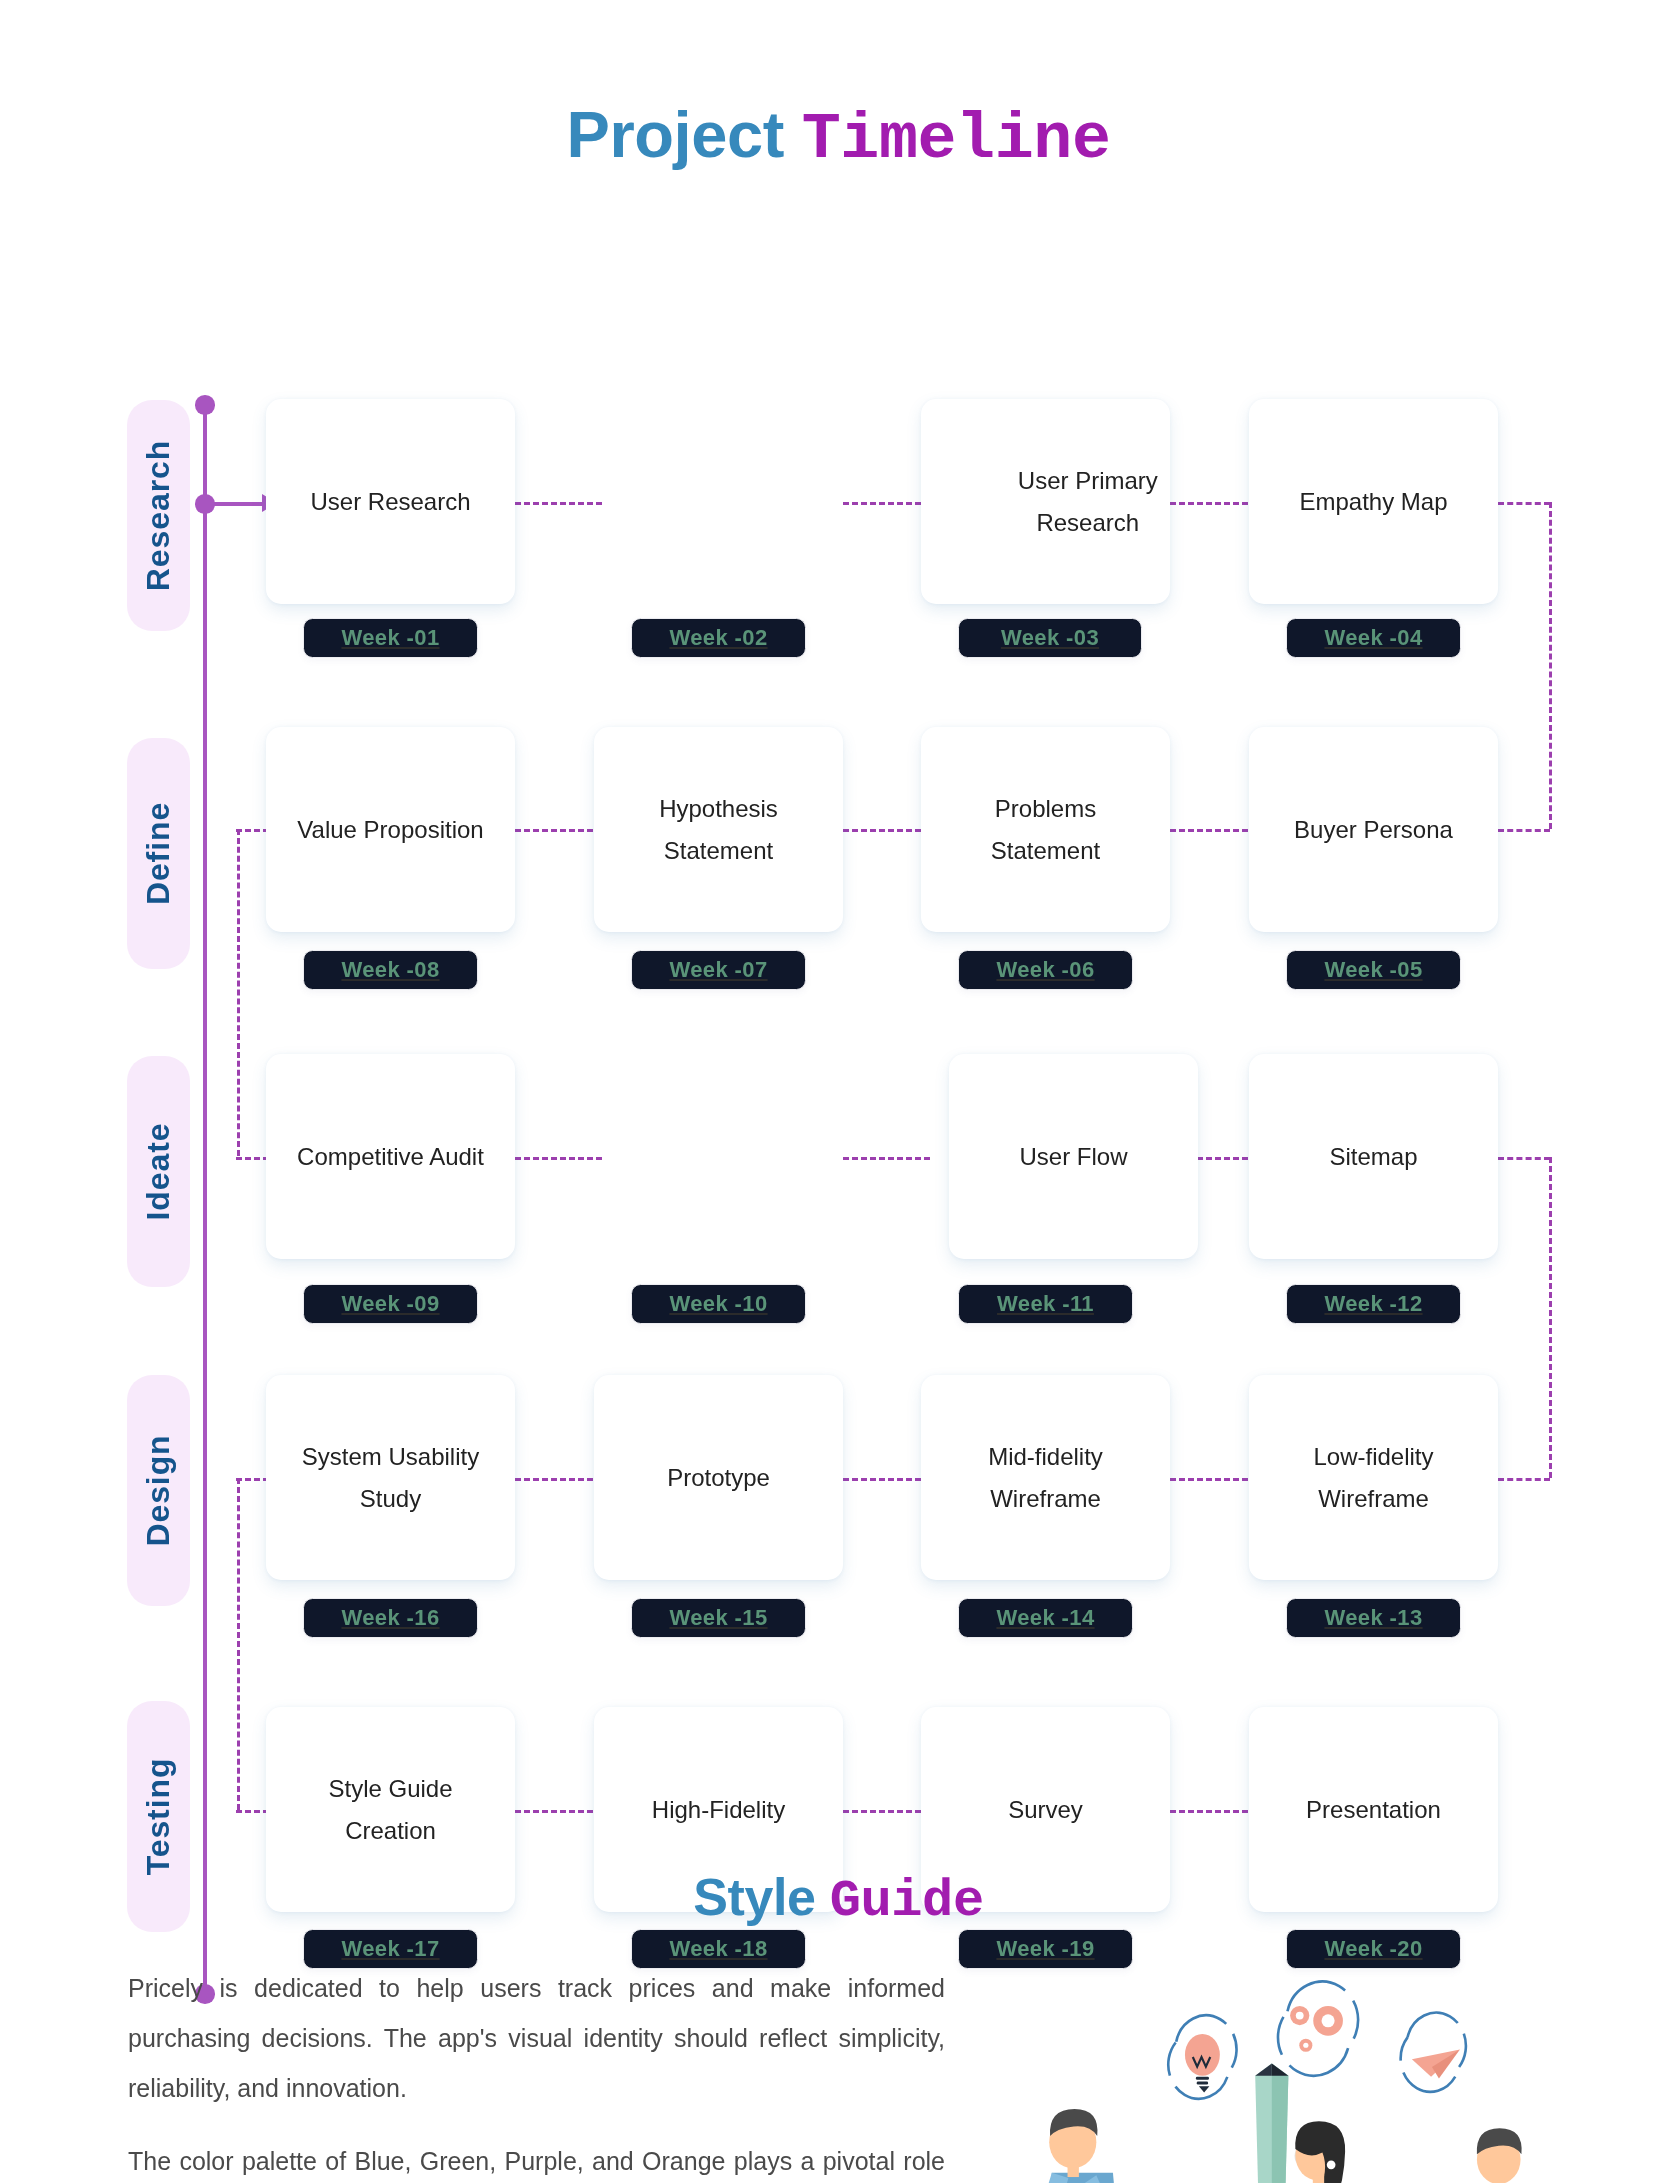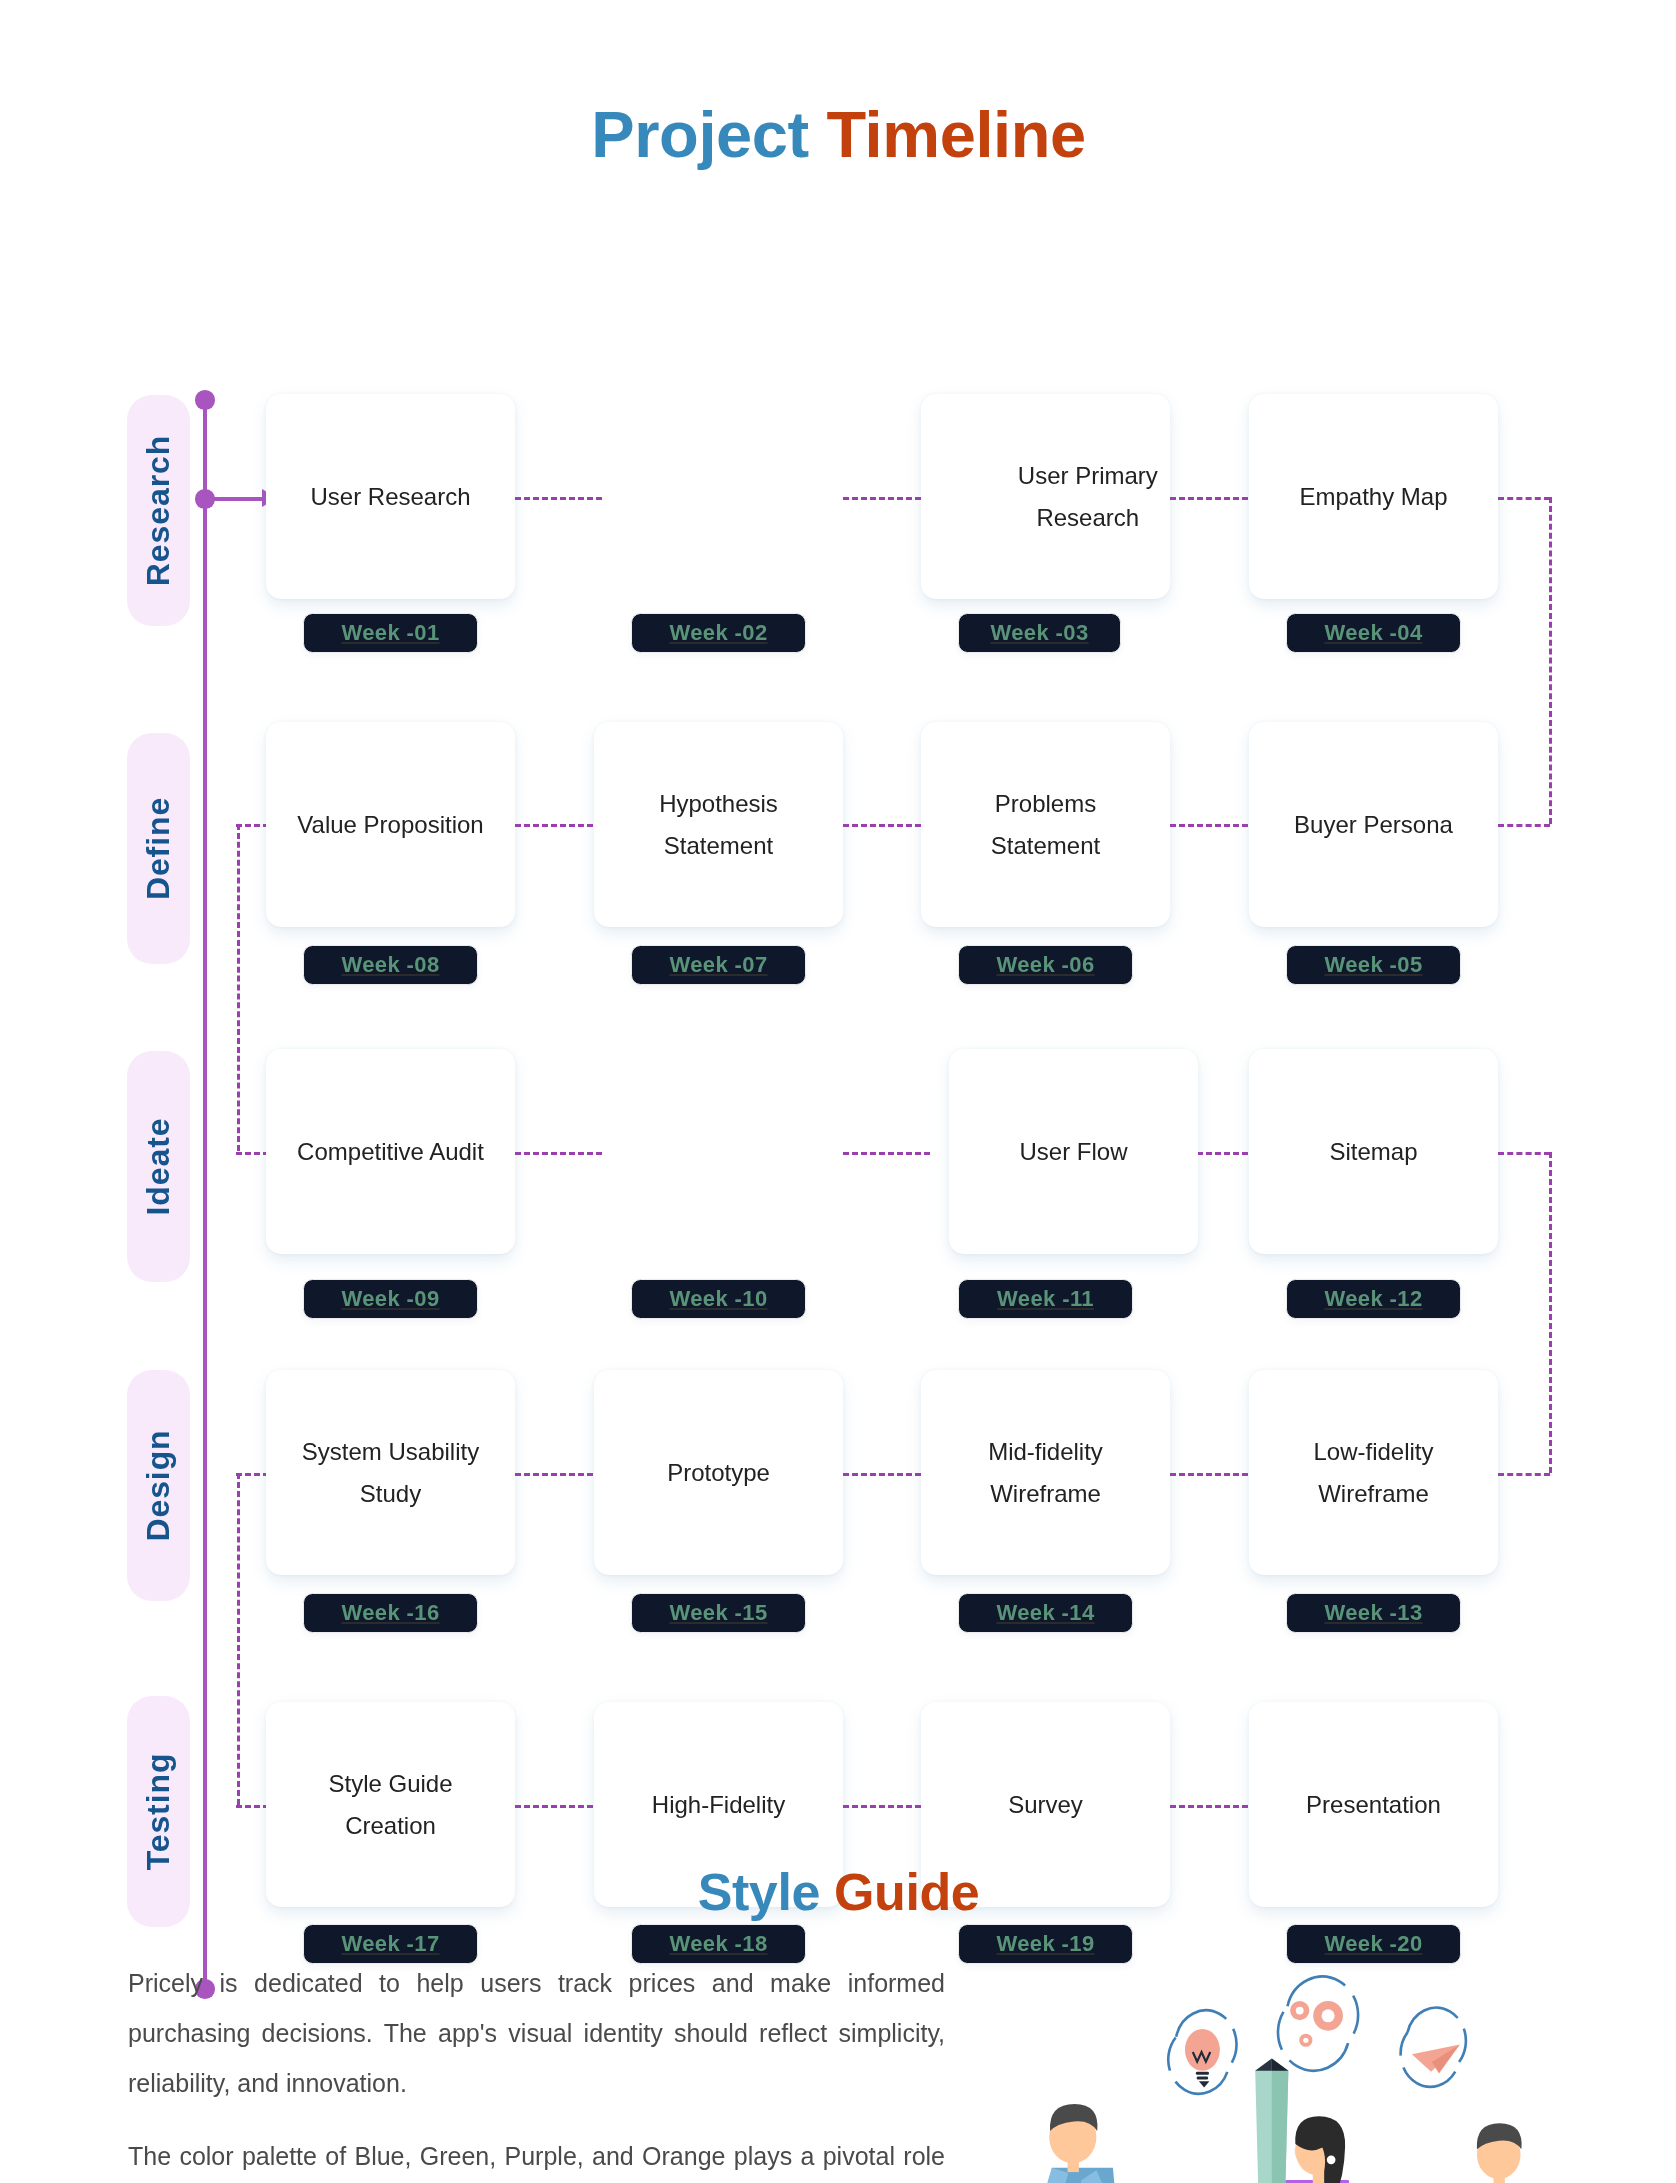--- a/index.html
+++ b/index.html
@@ -12,21 +12,21 @@
     overflow:hidden;
   }
 
   
   .section-title {
     text-align:center;
     font-weight:bold;
     letter-spacing:-0.4px;
   }
   .t-blue   { color:#3789bc; }
-  .t-purple { color:#c2410c; }
+  .t-purple { color:#a21caf;font-family:Liberation Mono, monospace; }
 
   #title-timeline { font-size:65px; padding-top:97px; }
   #title-style    { font-size:52px; }
 
   
   #timeline {
     position:relative;
     width:1677px;
     height:1668px;
     margin-top:4.4px;
@@ -212,21 +212,21 @@
     <div class="card" style="left:1249px; top:218px; width:249px; height:205px;">
       <div class="card-label">Empathy Map</div>
       </div>
 
     <div class="week-badge" style="left:303px;  top:437px; width:175px;">
       <span>Week -01</span>
       </div>
     <div class="week-badge" style="left:631px; top:437px; width:175px;">
       <span>Week -02</span>
       </div>
-    <div class="week-badge" style="left:958px; top:437px; width:163px;align-items:center;">
+    <div class="week-badge" style="left:958px; top:437px; width:184px;align-items:center;">
       <span>Week -03</span>
       </div>
     <div class="week-badge" style="left:1286px; top:437px; width:175px;">
       <span>Week -04</span>
       </div>
 
     <div class="dash-h" style="left:515px; top:648px; width:87px;"></div>
     <div class="dash-h" style="left:843px; top:648px; width:87px;"></div>
     <div class="dash-h" style="left:1170px; top:648px; width:87px;"></div>
     <div class="dash-h" style="left:236px;  top:648px; width:33px;"></div>

